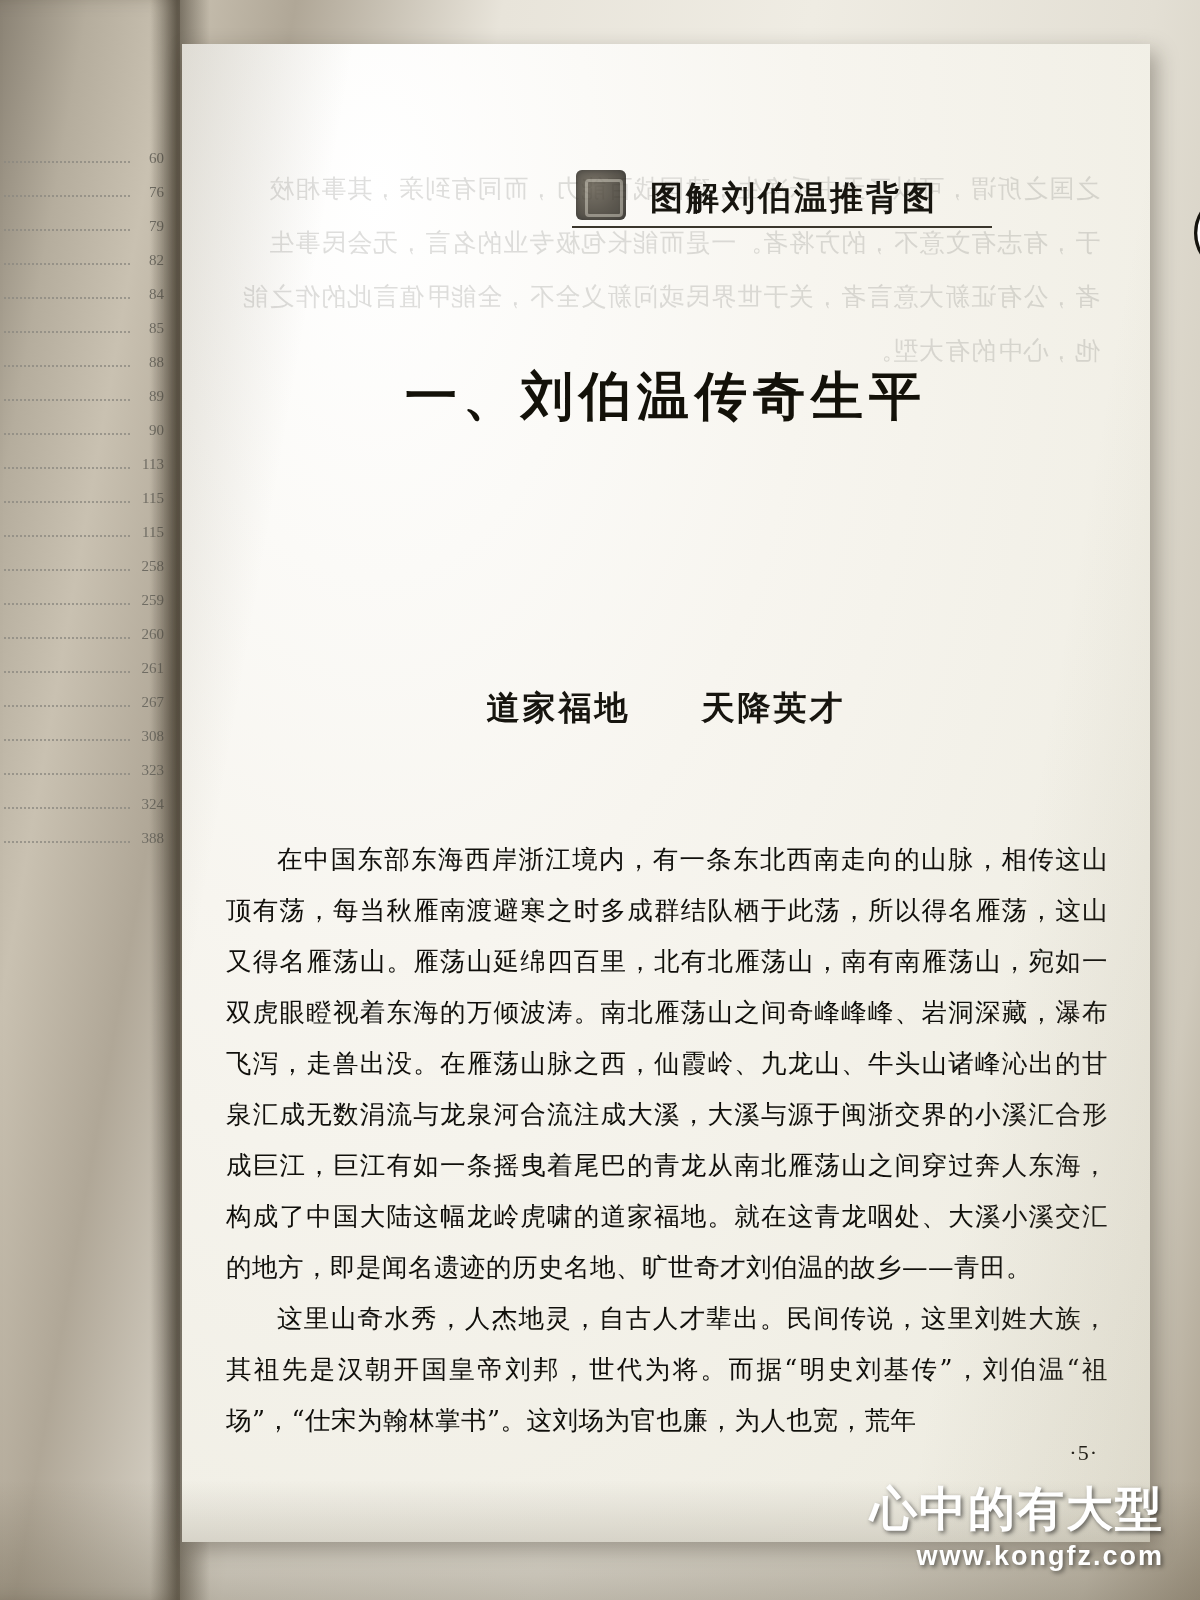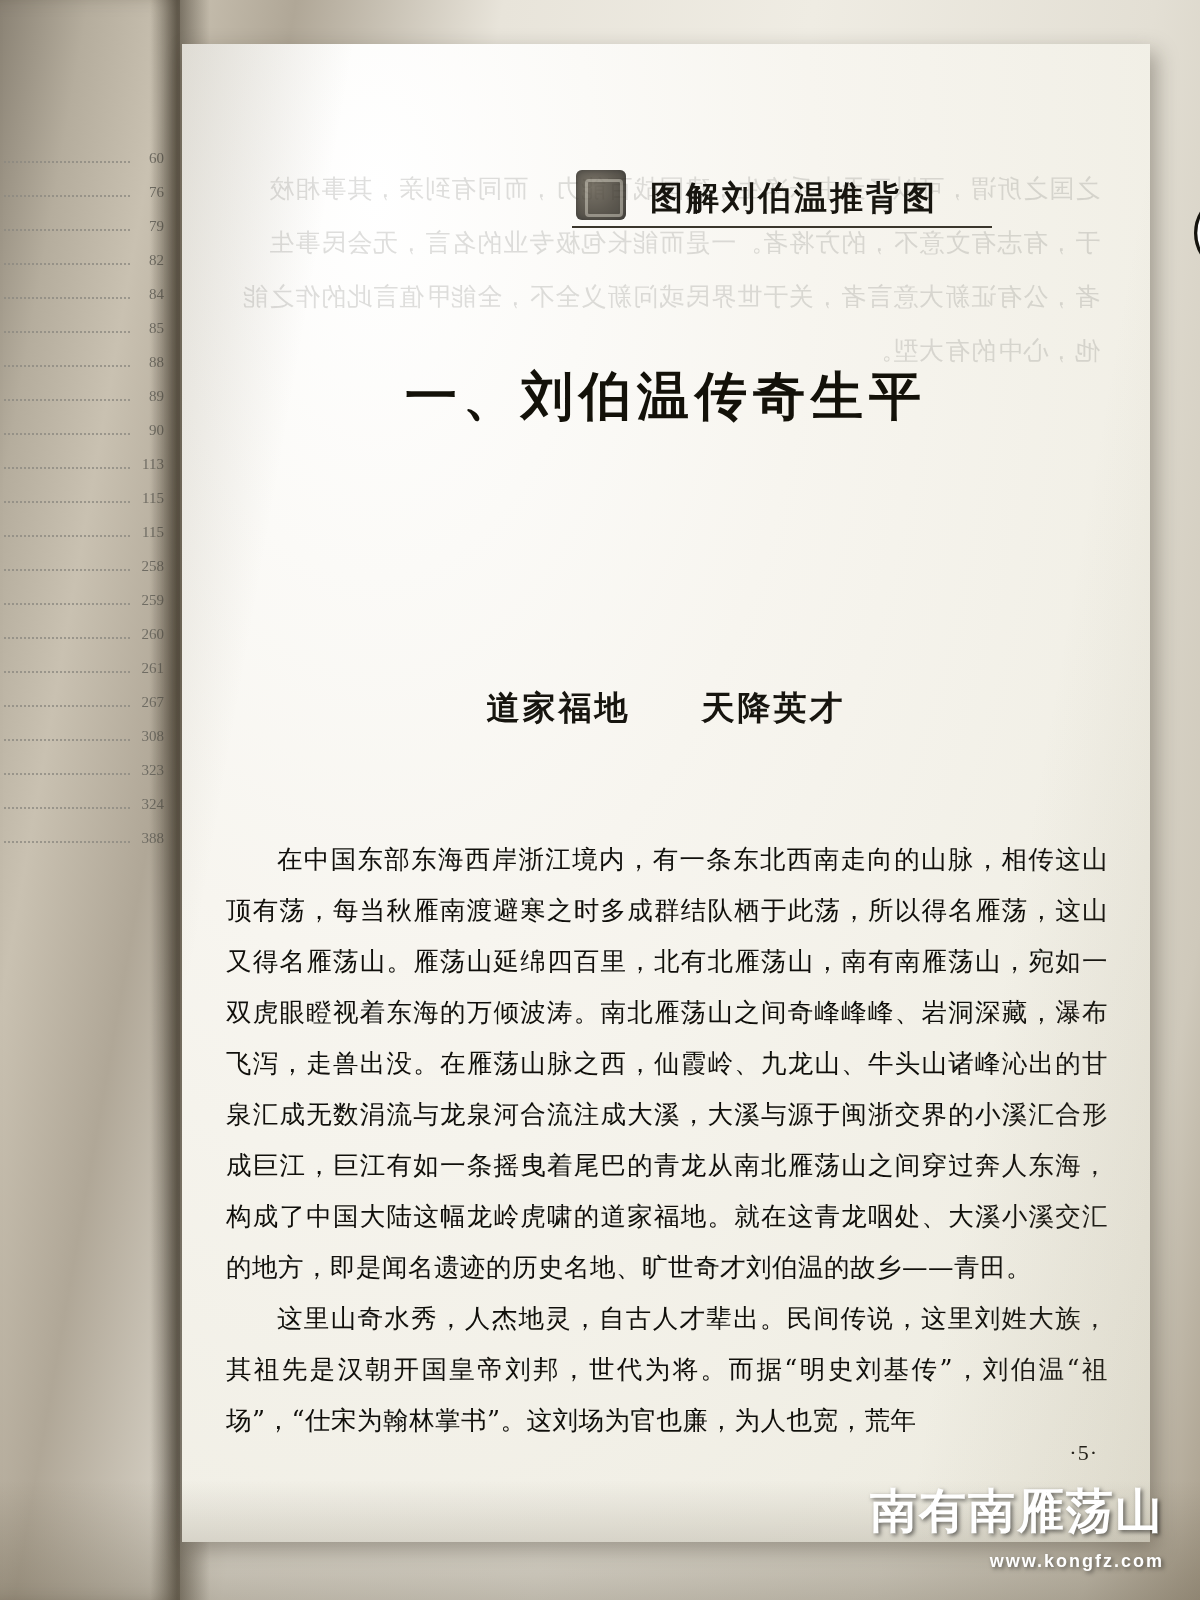--- a/index.html
+++ b/index.html
@@ -231,22 +231,22 @@
   .wm-main {
     font-size: 47px;
     font-weight: bold;
     color: #ffffff;
     letter-spacing: 2px;
     text-shadow: 2px 2px 4px rgba(0,0,0,0.55);
     font-family: "DejaVu Serif", serif;
     line-height: 1.1;
   }
   .wm-sub {
-    margin-top: 14px;
-    font-size: 18px;
+    margin-top: 6px;
+    font-size: 27px;
     font-weight: bold;
     color: #ffffff;
     letter-spacing: 2px;
     text-shadow: 2px 2px 4px rgba(0,0,0,0.5);
     font-family: "Liberation Sans", sans-serif;
   }
 
   
   .surface {
     position: absolute;
@@ -385,17 +385,17 @@
     </div>
 
     <div class="folio">·5·</div>
 
     <div class="page-shade"></div>
   </div>
 
   <div class="surface"></div>
 
   <div class="watermark">
-    <div class="wm-main">南有南雁荡山</div>
+    <div class="wm-main">心中的有大型</div>
     <div class="wm-sub">www.kongfz.com</div>
   </div>
 
 </div>
 
 </body></html>

